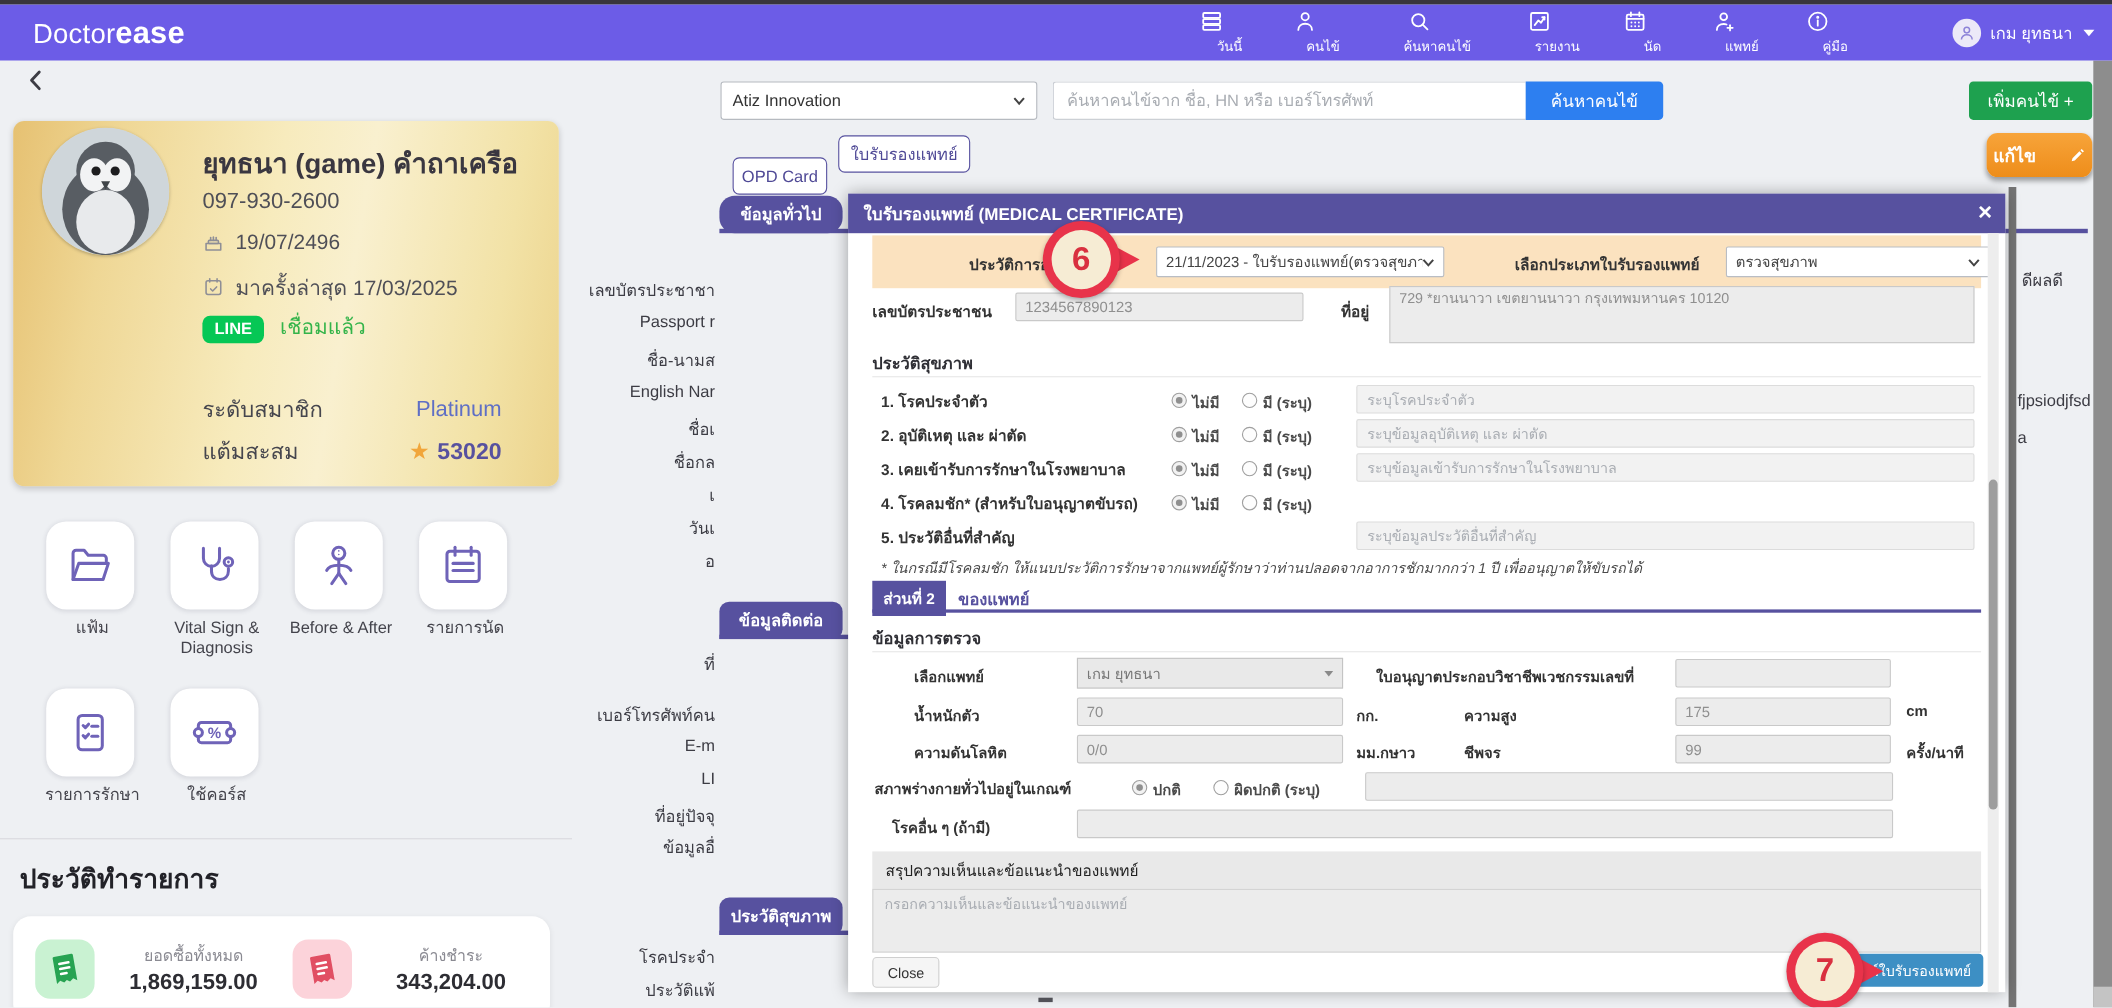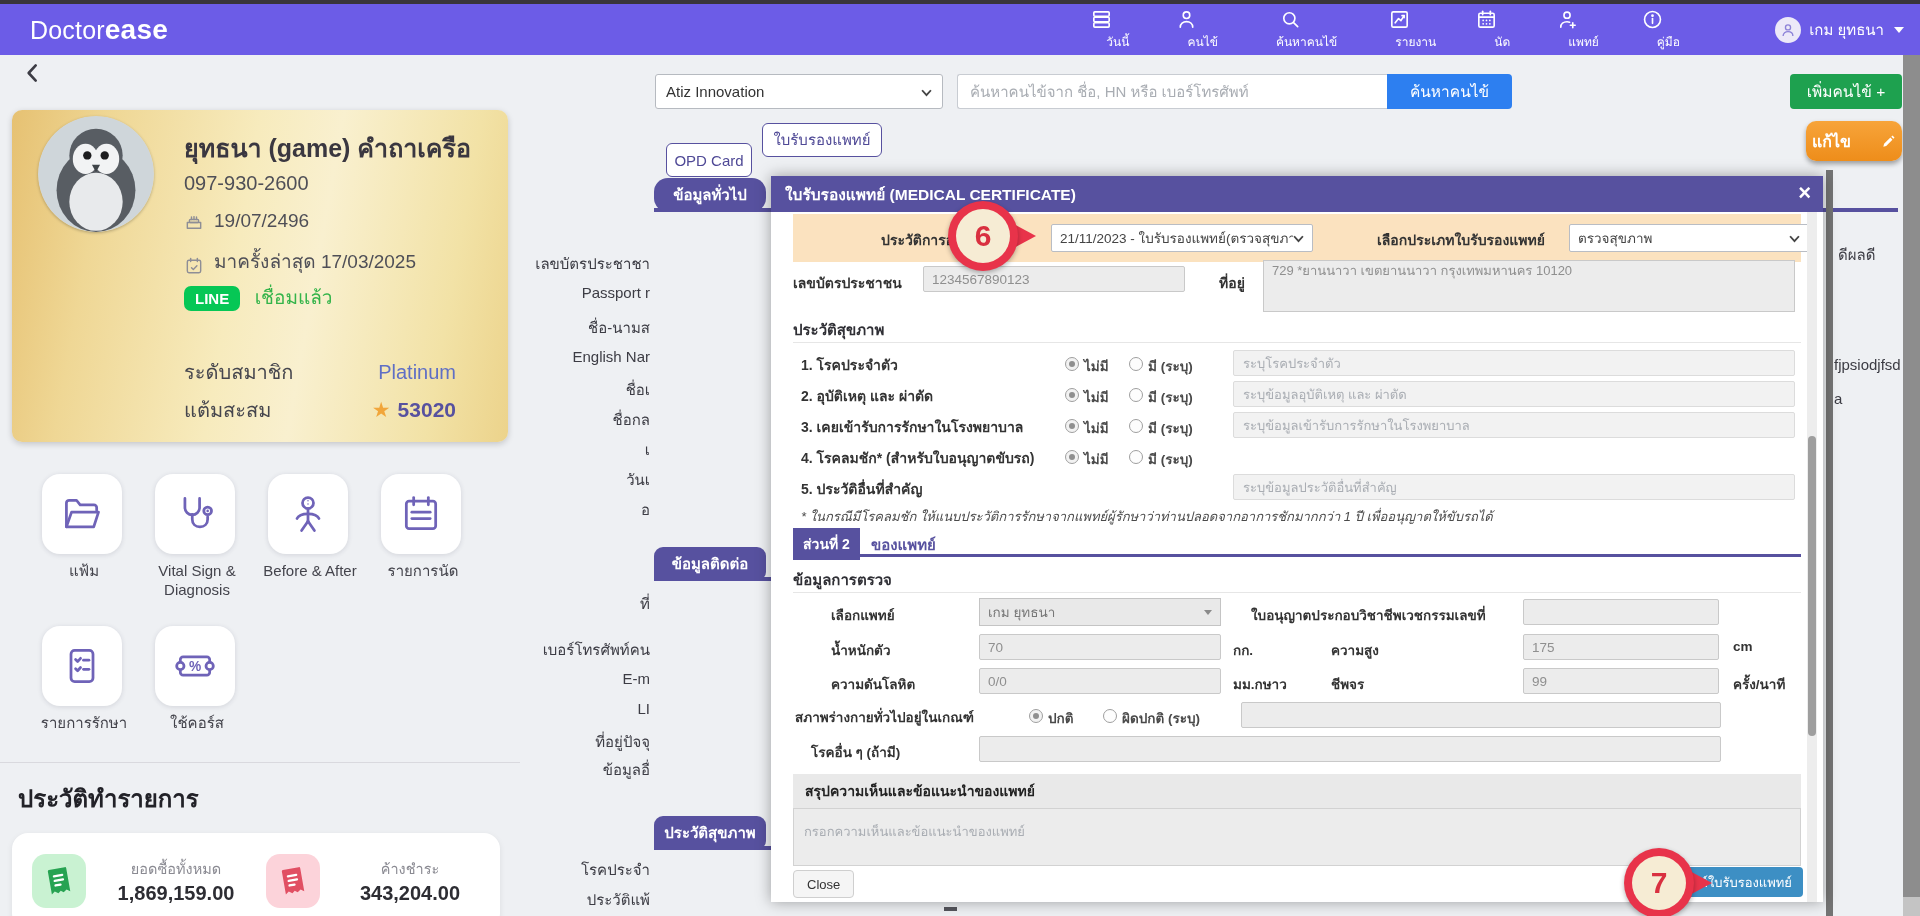--- a/index.html
+++ b/index.html
@@ -24,21 +24,21 @@
 
   
   .back-btn{left:20px;top:60px;width:26px;height:26px;cursor:pointer;}
   .back-btn svg{width:100%;height:100%;stroke:#3c3c44;fill:none;stroke-width:2.4;stroke-linecap:round;stroke-linejoin:round;}
   .patient-card{left:12px;top:110px;width:496px;height:332px;border-radius:10px;
     background:linear-gradient(100deg,#e6c172 0%,#efd795 18%,#f7ebbd 45%,#f9f0cf 60%,#f2e2a6 85%,#ecd38b 100%);
     box-shadow:0 2px 6px rgba(0,0,0,.18);}
   .avatar{left:26px;top:6px;width:116px;height:116px;border-radius:50%;overflow:hidden;box-shadow:0 1px 3px rgba(0,0,0,.25);}
   .p-name{left:172px;top:18px;font-size:25px;font-weight:bold;color:#3a3740;white-space:nowrap;}
   .p-phone{left:172px;top:62px;font-size:20px;color:#4f4f57;}
-  .p-row{display:flex;align-items:flex-end;gap:10px;color:#4f4f57;font-size:19px;}
+  .p-row{display:flex;align-items:center;gap:10px;color:#4f4f57;font-size:19px;}
   .p-row svg{width:20px;height:20px;stroke:#8e8e96;fill:none;stroke-width:1.7;stroke-linecap:round;stroke-linejoin:round;}
   .line-badge{display:inline-block;background:#06c755;color:#fff;font-weight:bold;font-size:15px;padding:4px 11px;border-radius:7px;}
   .line-status{color:#34b44a;font-size:19px;margin-left:10px;}
   .kv{left:172px;right:52px;display:flex;justify-content:space-between;align-items:center;}
   .kv .k{font-size:20px;color:#46464e;}
   .v-platinum{font-size:20px;color:#5f6fc5;}
   .v-points{font-size:21px;color:#57519f;font-weight:bold;}
   .star{color:#f1a63b;font-size:21px;margin-right:7px;font-weight:normal;}
 
   .tile{width:80px;height:80px;background:#fff;border-radius:18px;box-shadow:0 1px 5px rgba(40,40,70,.14);
@@ -124,23 +124,23 @@
   .part2-badge{left:22px;top:352px;background:#57519f;color:#fff;font-weight:bold;font-size:14px;padding:5px 10px;}
   .part2-title{left:100px;top:357px;color:#57519f;font-weight:bold;font-size:15px;}
   .part2-line{left:22px;top:378px;width:1008px;height:3px;background:#57519f;}
   .lbl-box{position:absolute;text-align:left;font-size:13.5px;font-weight:600;color:#333;white-space:nowrap;}
   .unit{position:absolute;font-size:13.5px;font-weight:600;color:#333;white-space:nowrap;}
   .dr-select{left:208px;top:422px;width:242px;height:28px;background:#e9e9e9;border:1px solid #c4c4c4;
              display:flex;align-items:center;padding:0 8px;box-sizing:border-box;font-size:13.5px;color:#777;}
   .dr-select .sel-text{flex:1;}
   .dr-caret{width:0;height:0;border-left:4px solid transparent;border-right:4px solid transparent;border-top:5px solid #8a8a8a;}
   .sum-bar{left:22px;top:598px;width:1008px;height:34px;background:#e9e9e9;display:flex;align-items:center;
-           font-size:14px;font-weight:bold;color:#222;padding-left:12px;box-sizing:border-box;}
+           font-size:14px;font-weight:normal;color:#222;padding-left:12px;box-sizing:border-box;}
   .sum-area{left:22px;top:632px;width:1008px;height:58px;background:#ececec;border:1px solid #d2d2d2;
-            font-size:13px;padding:12px 10px;box-sizing:border-box;resize:none;font-family:"Liberation Sans",sans-serif;color:#0f766e;}
+            font-size:13px;padding:2px 10px;box-sizing:border-box;resize:none;font-family:"Liberation Sans",sans-serif;color:#0f766e;}
   .close-btn{left:22px;top:694px;height:28px;background:#f5f5f5;border:1px solid #cfcfcf;border-radius:4px;
              font-size:13px;color:#333;padding:0 13px;cursor:pointer;font-family:"Liberation Sans",sans-serif;}
   .print-btn{right:20px;top:691px;height:30px;background:#3d8fc4;border:none;border-radius:4px;color:#fff;
              font-size:13px;padding:0 11px;cursor:pointer;font-family:"Liberation Sans",sans-serif;white-space:nowrap;}
   .modal-scroll-track{left:1036px;top:36px;width:10px;height:690px;background:#ededed;}
   .modal-scroll-thumb{left:1037px;top:260px;width:8px;height:300px;background:#9e9e9e;border-radius:4px;}
 
   
   .marker{position:absolute;width:90px;height:70px;z-index:45;}
   .marker .tail{position:absolute;left:62px;top:21px;width:0;height:0;border-top:14px solid transparent;

